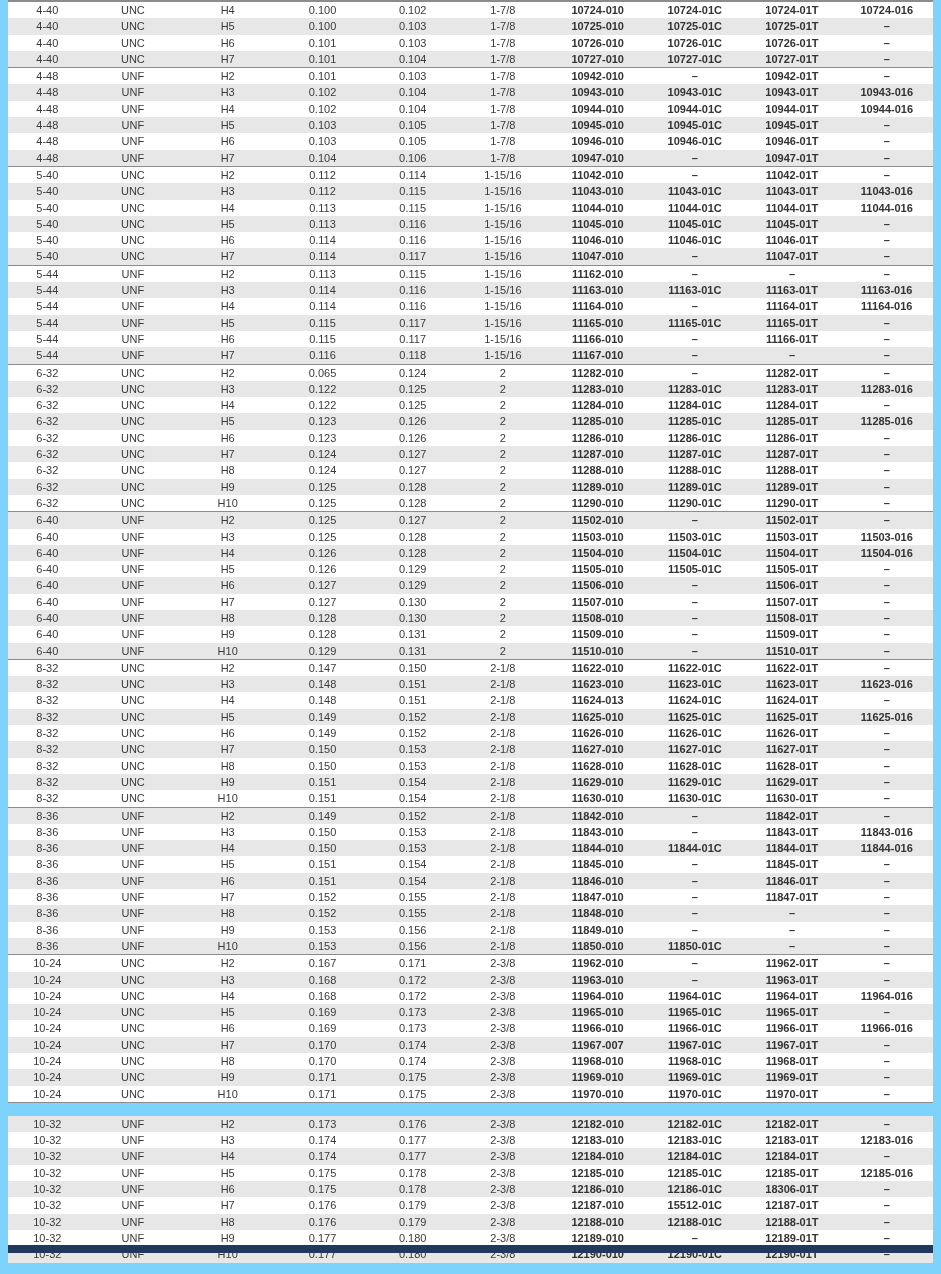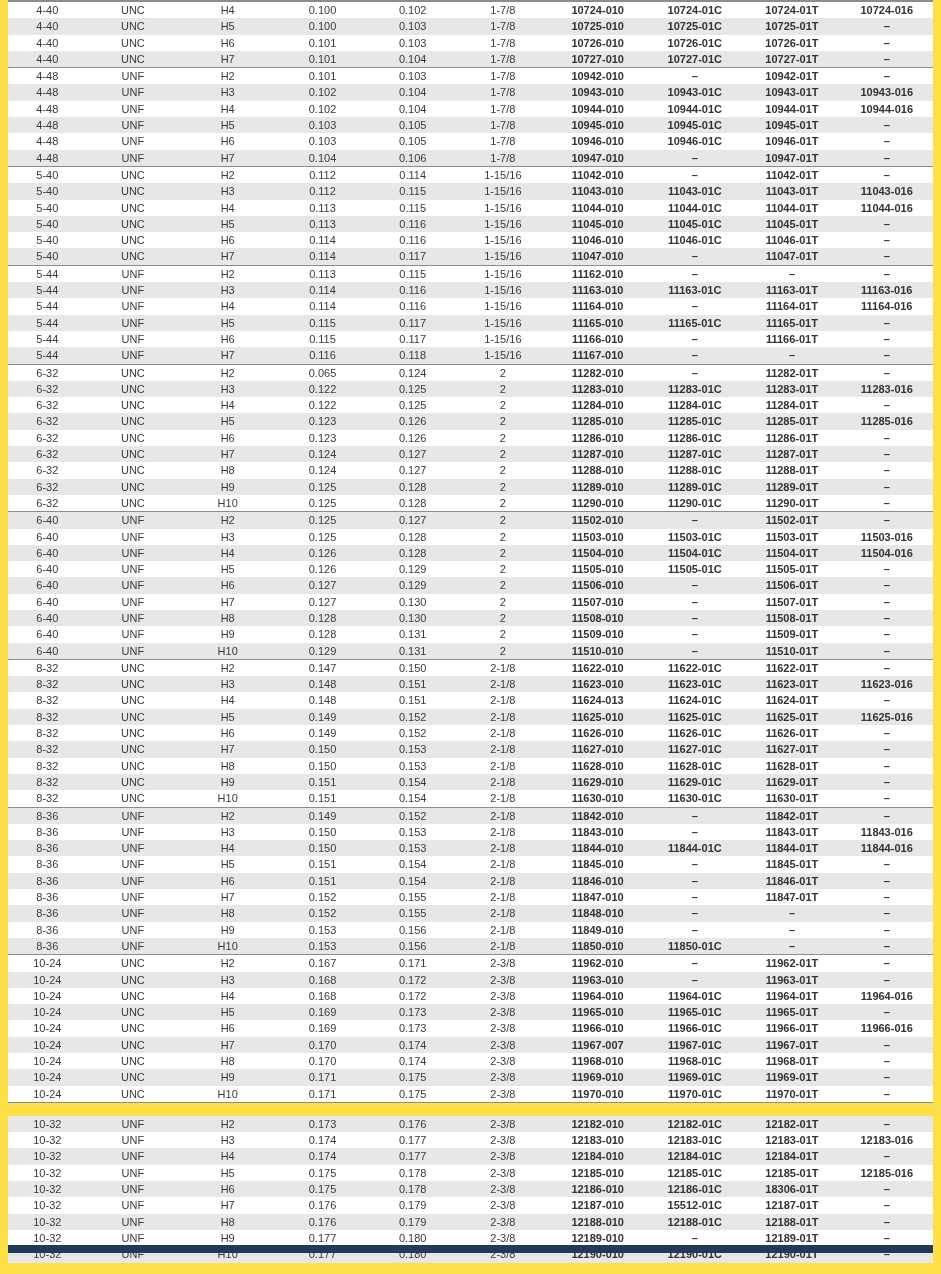--- a/index.html
+++ b/index.html
@@ -1,20 +1,20 @@
 <!DOCTYPE html>
 <html style="--alt: #e7e7e7; --divider: #8c8c8c; --accent: #21395d; --text: #3a3a3a;"><head>
 <meta charset="utf-8">
 <style>
   html, body { margin: 0; padding: 0; background: #ffffff; }
   .page {
     position: relative;
     width: 941px;
     height: 1274px;
-    background: #fde047;
+    background: #7dd3fc;
     font-family: "Liberation Sans", sans-serif;
     color: var(--text, #3a3a3a);
     overflow: hidden;
   }
   .spec-table {
     position: absolute;
     left: 8px;
     top: 0;
     width: 925px;
     border-top: 2px solid var(--divider, #8c8c8c);

